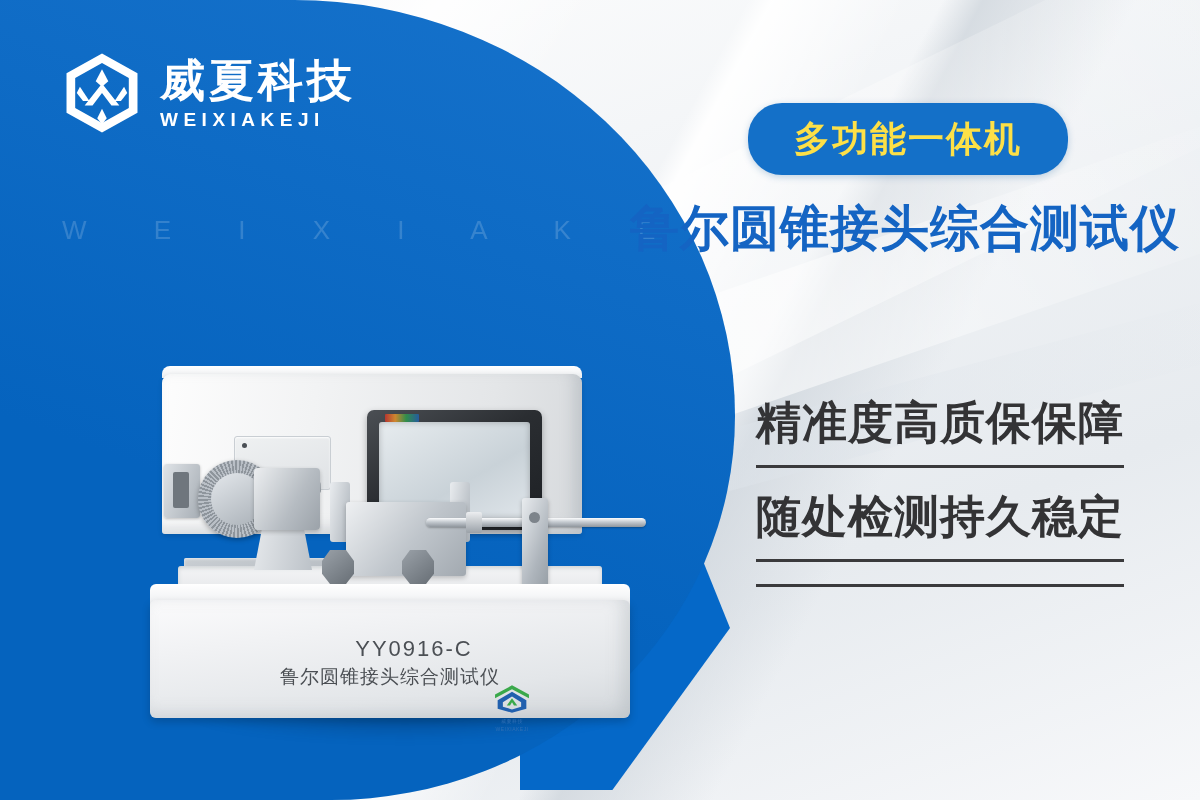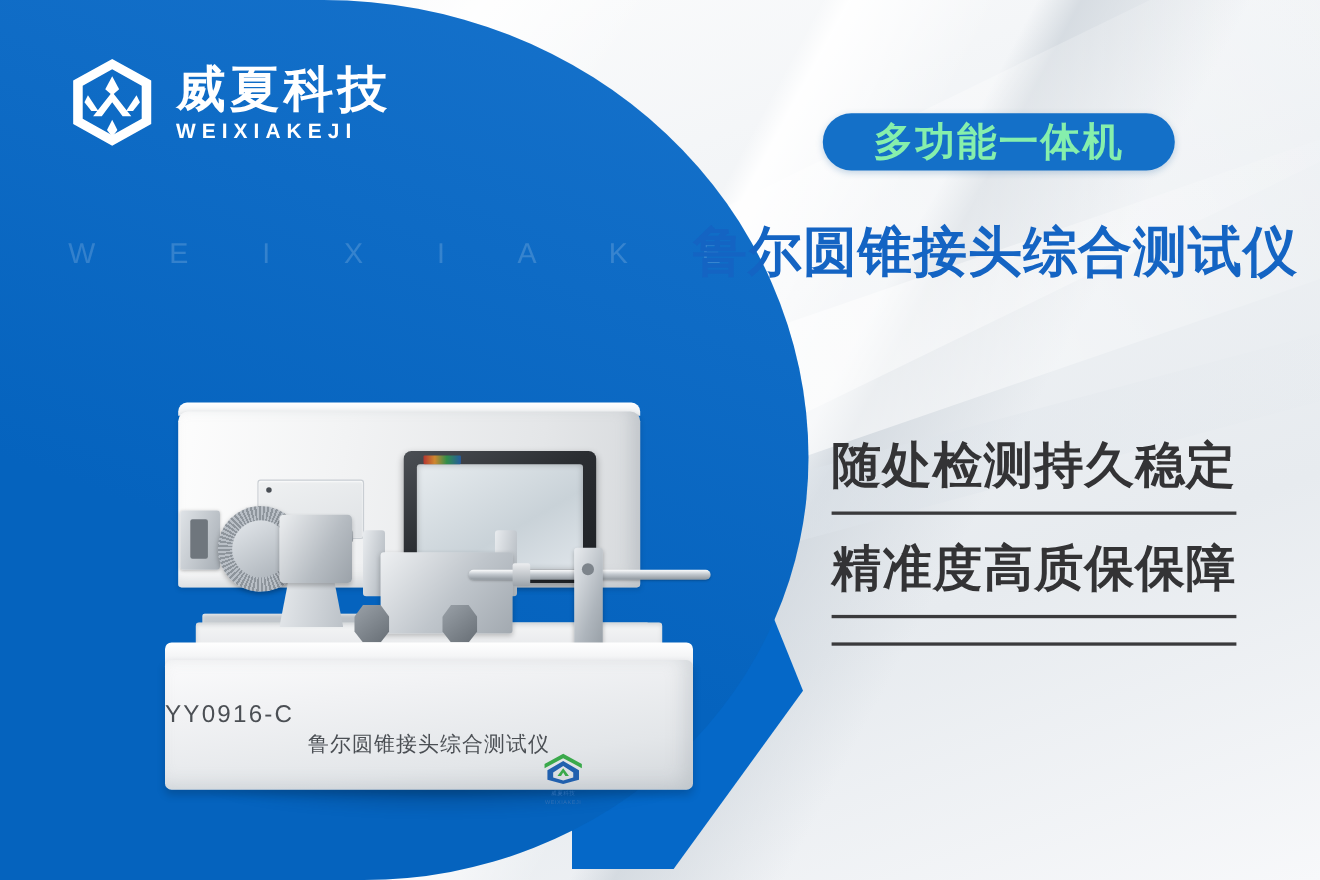--- a/index.html
+++ b/index.html
@@ -50,24 +50,24 @@
 
   
   .logo{position:absolute;left:62px;top:52px;display:flex;align-items:center;gap:18px;}
   .logo-mark{width:80px;height:82px;}
   .logo-words{display:flex;flex-direction:column;line-height:1;}
   .logo-cn{color:#fff;font-size:45px;font-weight:bold;letter-spacing:4px;}
   .logo-en{color:#fff;font-size:19px;font-weight:bold;letter-spacing:5.5px;margin-top:7px;}
 
   
   .badge{
-    position:absolute;left:748px;top:103px;height:52px;min-width:320px;
+    position:absolute;left:748px;top:103px;height:72px;min-width:320px;
     display:flex;align-items:center;justify-content:center;
     background:#1470c8;border-radius:34px;
-    color:#86efac;font-size:36px;font-weight:bold;letter-spacing:2px;
+    color:#fde047;font-size:36px;font-weight:bold;letter-spacing:2px;
     padding:0 28px;box-sizing:border-box;
     box-shadow:0 2px 7px rgba(20,90,160,.25);
   }
   .headline{
     position:absolute;left:630px;top:196px;width:560px;
     color:#1464c3;font-size:49px;font-weight:bold;letter-spacing:1px;white-space:nowrap;
   }
   .features{position:absolute;left:756px;top:396px;width:368px;}
   .feature{position:relative;}
   .feature-text{
@@ -203,21 +203,21 @@
     background:linear-gradient(110deg,#e9ecef,#aeb5bc 60%,#9199a0);
     box-shadow:0 2px 4px rgba(0,0,0,.25);
   }
   .bracket:after{content:"";position:absolute;left:7px;top:14px;width:11px;height:11px;border-radius:50%;background:#7d848b;}
   .bracket-foot{
     position:absolute;left:330px;top:238px;width:70px;height:13px;border-radius:2px;
     background:linear-gradient(180deg,#d7dce0,#a9b0b7);
   }
   
   .model{
-    position:absolute;left:0;top:284px;width:528px;
+    position:absolute;left:0;top:284px;width:528px;text-align:center;
     color:#4b4f54;font-size:22px;letter-spacing:2px;
   }
   .model-sub{
     position:absolute;left:0;top:312px;width:480px;text-align:center;
     color:#4b4f54;font-size:19px;letter-spacing:1px;
   }
   .mini-logo{position:absolute;left:340px;top:332px;width:44px;height:34px;text-align:center;}
   .mini-logo .mini-txt{font-size:5px;color:#2f6fb5;letter-spacing:.5px;line-height:1.5;}
 </style>
 </head>
@@ -254,25 +254,25 @@
       <span class="logo-en">WEIXIAKEJI</span>
     </span>
   </div>
 
   <div class="badge">多功能一体机</div>
 
   <div class="headline">鲁尔圆锥接头综合测试仪</div>
 
   <div class="features">
     <div class="feature">
+      <div class="feature-text">精准度高质保保障</div>
+      <div class="feature-rule"></div>
+    </div>
+    <div class="feature">
       <div class="feature-text">随处检测持久稳定</div>
-      <div class="feature-rule"></div>
-    </div>
-    <div class="feature">
-      <div class="feature-text">精准度高质保保障</div>
       <div class="feature-rule"></div>
     </div>
     <div class="feature">
       <div class="feature-rule"></div>
     </div>
   </div>
 
   <div class="product">
     <div class="prod-shadow"></div>
 

